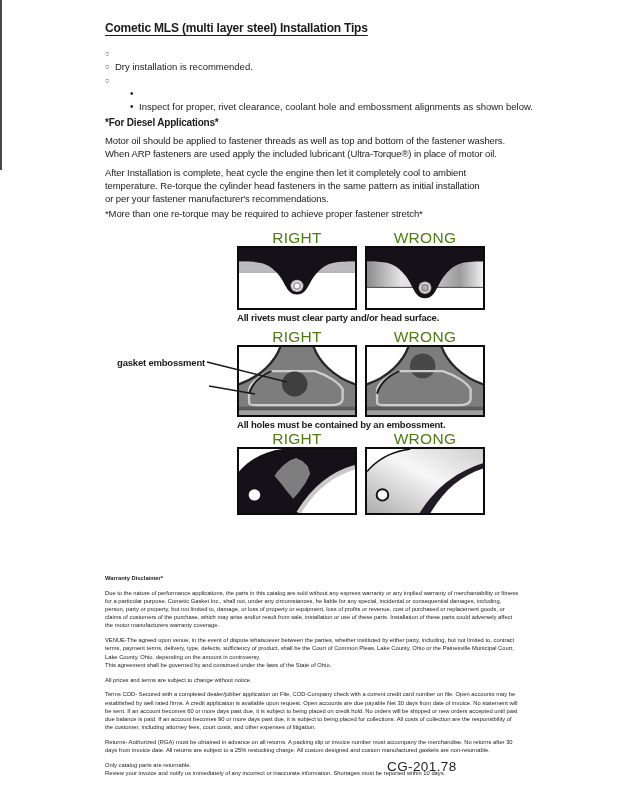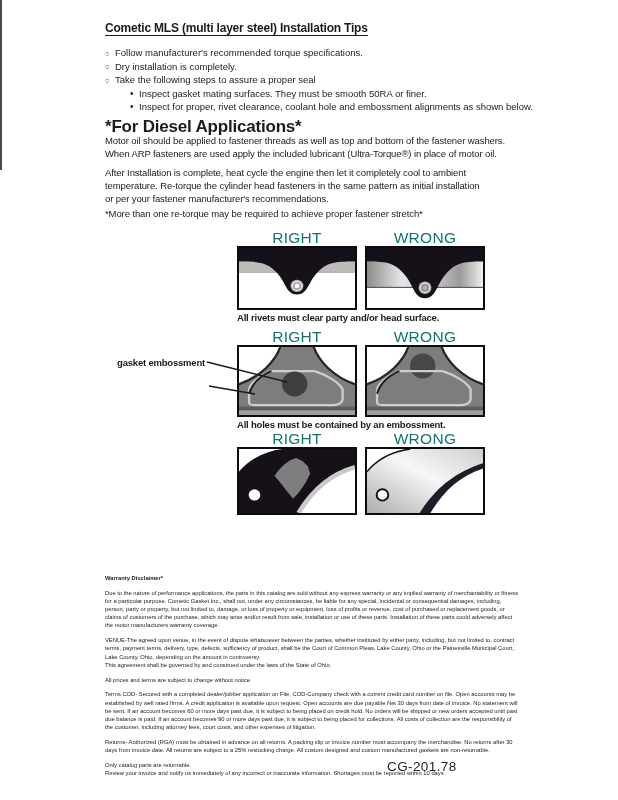--- a/index.html
+++ b/index.html
@@ -15,27 +15,27 @@
     font-size:12px; font-weight:bold; letter-spacing:-0.2px;
     text-decoration:underline; text-underline-offset:3px; text-decoration-thickness:1.3px;
     white-space:nowrap;
   }
   .bullets { position:absolute; left:105px; top:46px; width:470px; font-size:9.5px; line-height:13.6px; }
   .bullet { display:flex; }
   .bullet .m1 { width:10px; font-size:7.5px; position:relative; top:0.5px; }
   .bullet.lvl2 { margin-left:25px; }
   .bullet .m2 { width:9px; font-size:10px; }
 
-  .diesel-head { position:absolute; left:105px; top:117px; font-size:17px; font-weight:bold; letter-spacing:-0.2px; }
+  .diesel-head { position:absolute; left:105px; top:117px; font-size:10px; font-weight:bold; letter-spacing:-0.2px; }
   .para { position:absolute; left:105px; width:480px; font-size:9.5px; line-height:13.2px; white-space:pre-line; letter-spacing:-0.1px; }
   .p1 { top:134px; } .p2 { top:166px; } .p3 { top:207px; }
 
   .dgroup { position:absolute; left:237px; width:248px; }
   .dlabels { display:flex; gap:8px; height:17px; }
-  .dlabels span { width:120px; text-align:center; font-size:15.5px; color:#0f766e; letter-spacing:0.3px; }
+  .dlabels span { width:120px; text-align:center; font-size:15.5px; color:#4d7c0f; letter-spacing:0.3px; }
   .dboxes { display:flex; gap:8px; }
   .dbox { border:2px solid #0c0c0c; background:#fff; overflow:hidden; }
   .dbox svg { display:block; width:100%; height:100%; }
   .dcaption { margin-top:2px; font-size:9.5px; font-weight:bold; letter-spacing:-0.2px; line-height:11.5px; white-space:pre-line; }
 
   .g1 { top:229px; } .g1 .dbox { width:120px; height:64px; }
   .g2 { top:328px; } .g2 .dbox { width:120px; height:72px; }
   .g3 { top:430px; } .g3 .dbox { width:120px; height:68px; }
 
   .annos { position:absolute; left:92px; top:342px; width:113px; text-align:right;
@@ -55,33 +55,30 @@
 <body>
 
 <div class="page">
   <div class="edge-artifact"></div>
 
   <div class="title">Cometic MLS (multi layer steel) Installation Tips</div>
 
   <div class="bullets">
     <div class="bullet lvl1">
       <span class="m1">○</span>
-      <span>Follow manufacturer's recommended torque specifications.</span>
     </div>
     <div class="bullet lvl1">
       <span class="m1">○</span>
-      <span>Dry installation is completely.</span>
+      <span>Dry installation is recommended.</span>
     </div>
     <div class="bullet lvl1">
       <span class="m1">○</span>
-      <span>Take the following steps to assure a proper seal</span>
     </div>
     <div class="bullet lvl2">
       <span class="m2">•</span>
-      <span>Inspect gasket mating surfaces.  They must be smooth 50RA or finer.</span>
     </div>
     <div class="bullet lvl2">
       <span class="m2">•</span>
       <span>Inspect for proper, rivet clearance, coolant hole and embossment alignments as shown below.</span>
     </div>
   </div>
 
   <div class="diesel-head">*For Diesel Applications*</div>
   <div class="para p1">Motor oil should be applied to fastener threads as well as top and bottom of the fastener washers.
 When ARP fasteners are used apply the included lubricant (Ultra-Torque®) in place of motor oil.</div>

